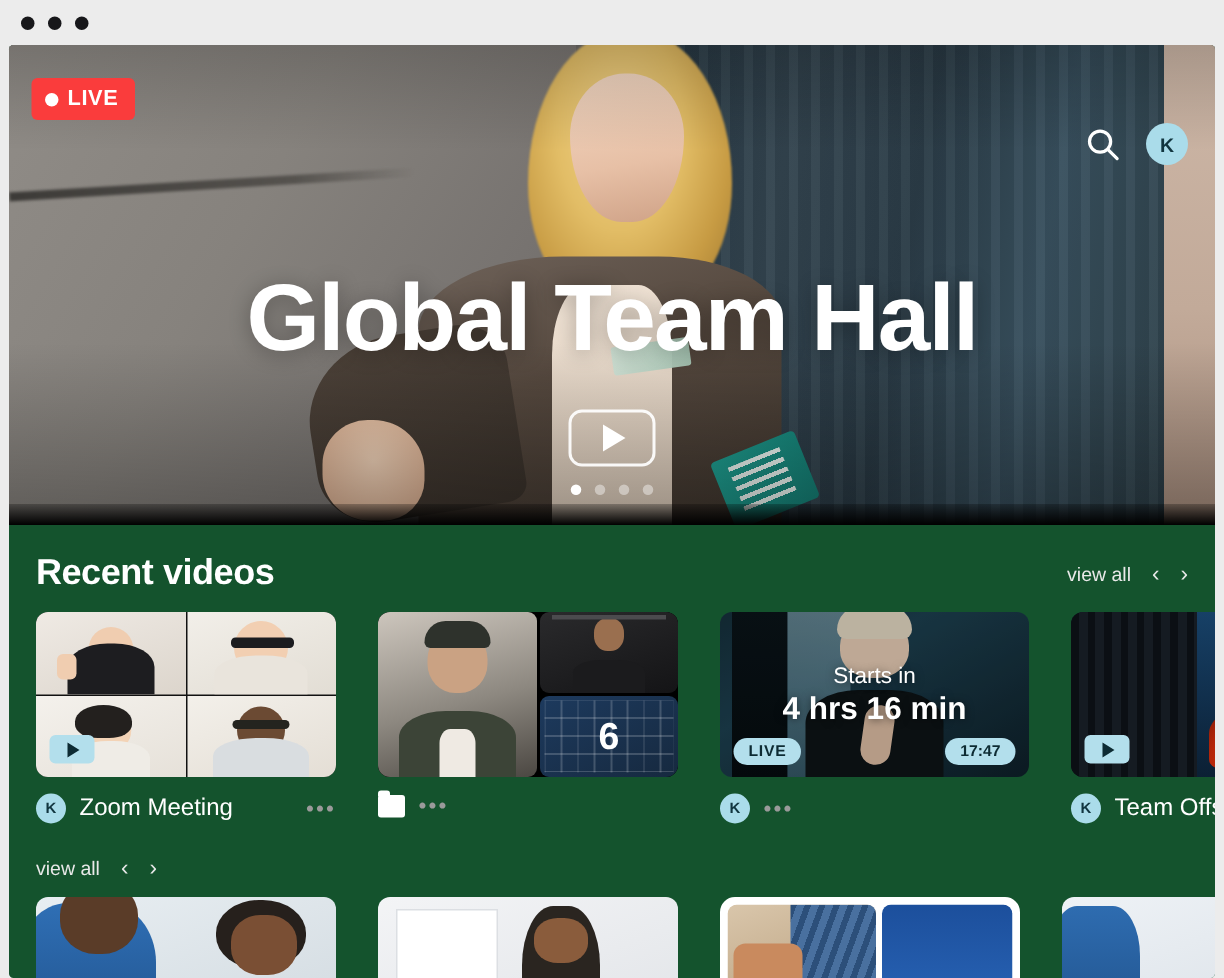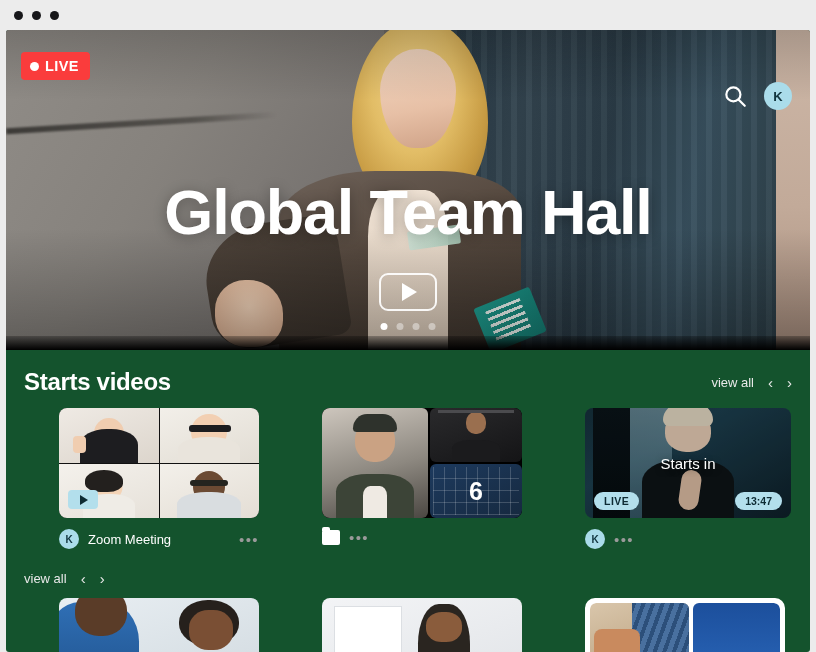--- a/index.html
+++ b/index.html
@@ -172,21 +172,21 @@
   .section-head{
     display:flex; align-items:center; justify-content:space-between;
     padding:18px 18px 12px 18px;
   }
   .section-title{ color:#fff; font-size:24px; font-weight:700; letter-spacing:-.3px; }
   .section-nav{ display:flex; align-items:center; gap:14px; color:#e9e9e9; }
   .viewall{ font-size:13px; }
   .chev{ font-size:15px; line-height:1; color:#e9e9e9; }
 
   .row{ display:flex; gap:28px; padding:0 0 0 18px; }
-  .card{ width:200px; flex:0 0 auto;margin-left:35px; }
+  .card{ width:200px; flex:0 0 auto; }
   .card.wide{ width:206px; }
   .thumb{
     position:relative; width:100%; height:110px;
     border-radius:8px; overflow:hidden; background:#111;
   }
   .meta{
     display:flex; align-items:center; gap:9px;
     margin-top:11px;
   }
   .meta .av{
@@ -194,21 +194,21 @@
     background:#aadcea;color:#11353f;
     display:flex;align-items:center;justify-content:center;
     font-size:10px;font-weight:700;flex:0 0 auto;
   }
   .meta .folder{
     width:18px;height:15px;background:#fff;border-radius:2px;flex:0 0 auto;position:relative;
   }
   .meta .folder:before{
     content:"";position:absolute;left:0;top:-3px;width:8px;height:4px;background:#fff;border-radius:2px 2px 0 0;
   }
-  .meta .name{ color:#fff;font-size:13px; white-space:nowrap; overflow:hidden; text-overflow:ellipsis; flex:1;}
+  .meta .name{ color:#fff;font-size:16px; white-space:nowrap; overflow:hidden; text-overflow:ellipsis; flex:1;}
   .meta .dots3{ color:#9a9a9a; font-size:15px; letter-spacing:1.4px; flex:0 0 auto;}
 
   
   .grid2{ position:absolute; inset:0; display:grid; grid-template-columns:1fr 1fr; grid-template-rows:1fr 1fr; gap:1px; }
   .tile{ background:#d8d8d8; position:relative; overflow:hidden; }
   .t-head{ position:absolute; left:50%; transform:translateX(-50%); border-radius:50%; }
   .t-body{ position:absolute; left:50%; transform:translateX(-50%); border-radius:46% 46% 0 0; }
 
   .playbadge{
     position:absolute; left:9px; bottom:9px;
@@ -301,21 +301,21 @@
       <div class="hero-dots">
         <span class="cdot on"></span>
         <span class="cdot"></span>
         <span class="cdot"></span>
         <span class="cdot"></span>
       </div>
       <div class="hero-bottomfade"></div>
     </div>
 
     <div class="section-head">
-      <div class="section-title">Starts videos</div>
+      <div class="section-title">Recent videos</div>
       <div class="section-nav">
         <span class="viewall">view all</span>
         <span class="chev">‹</span>
         <span class="chev">›</span>
       </div>
     </div>
 
     <div class="row">
 
       <div class="card">
@@ -387,23 +387,24 @@
         <div class="thumb" style="background:linear-gradient(150deg,#16303c 0%,#1d4050 35%,#0e2029 100%)">
           <div style="position:absolute;left:4%;top:0;width:18%;height:100%;background:linear-gradient(180deg,#0a1419,#060c0f)"></div>
           <div style="position:absolute;left:22%;top:0;width:20%;height:100%;background:linear-gradient(180deg,#9fc3cf,#4d7585);opacity:.55"></div>
           <div style="position:absolute;left:50%;transform:translateX(-50%);top:4px;width:46px;height:40px;background:#e8cdb6;border-radius:46%"></div>
           <div style="position:absolute;left:50%;transform:translateX(-50%);top:-4px;width:50px;height:22px;background:#e4d9c4;border-radius:26px 26px 10px 10px"></div>
           <div style="position:absolute;left:50%;transform:translateX(-50%);bottom:0;width:92px;height:58px;background:#0e1417;border-radius:38% 38% 0 0"></div>
           <div style="position:absolute;left:46%;bottom:8px;width:20px;height:40px;background:#ddbda4;border-radius:10px;transform:rotate(8deg)"></div>
           <div style="position:absolute;inset:0;background:rgba(0,0,0,.18)"></div>
           <div class="overlay-c">
             <div class="ov1">Starts in</div>
+            <div class="ov2">4 hrs 16 min</div>
           </div>
           <div class="pill l">LIVE</div>
-          <div class="pill r">13:47</div>
+          <div class="pill r">17:47</div>
         </div>
         <div class="meta">
           <span class="av">K</span>
           <span class="dots3">•••</span>
         </div>
       </div>
 
       <div class="card">
         <div class="thumb" style="background:linear-gradient(180deg,#0a1422,#060a10)">
           <div style="position:absolute;left:40%;top:0;width:42%;height:100%;background:linear-gradient(180deg,#18456e,#0c2238);opacity:.9"></div>

